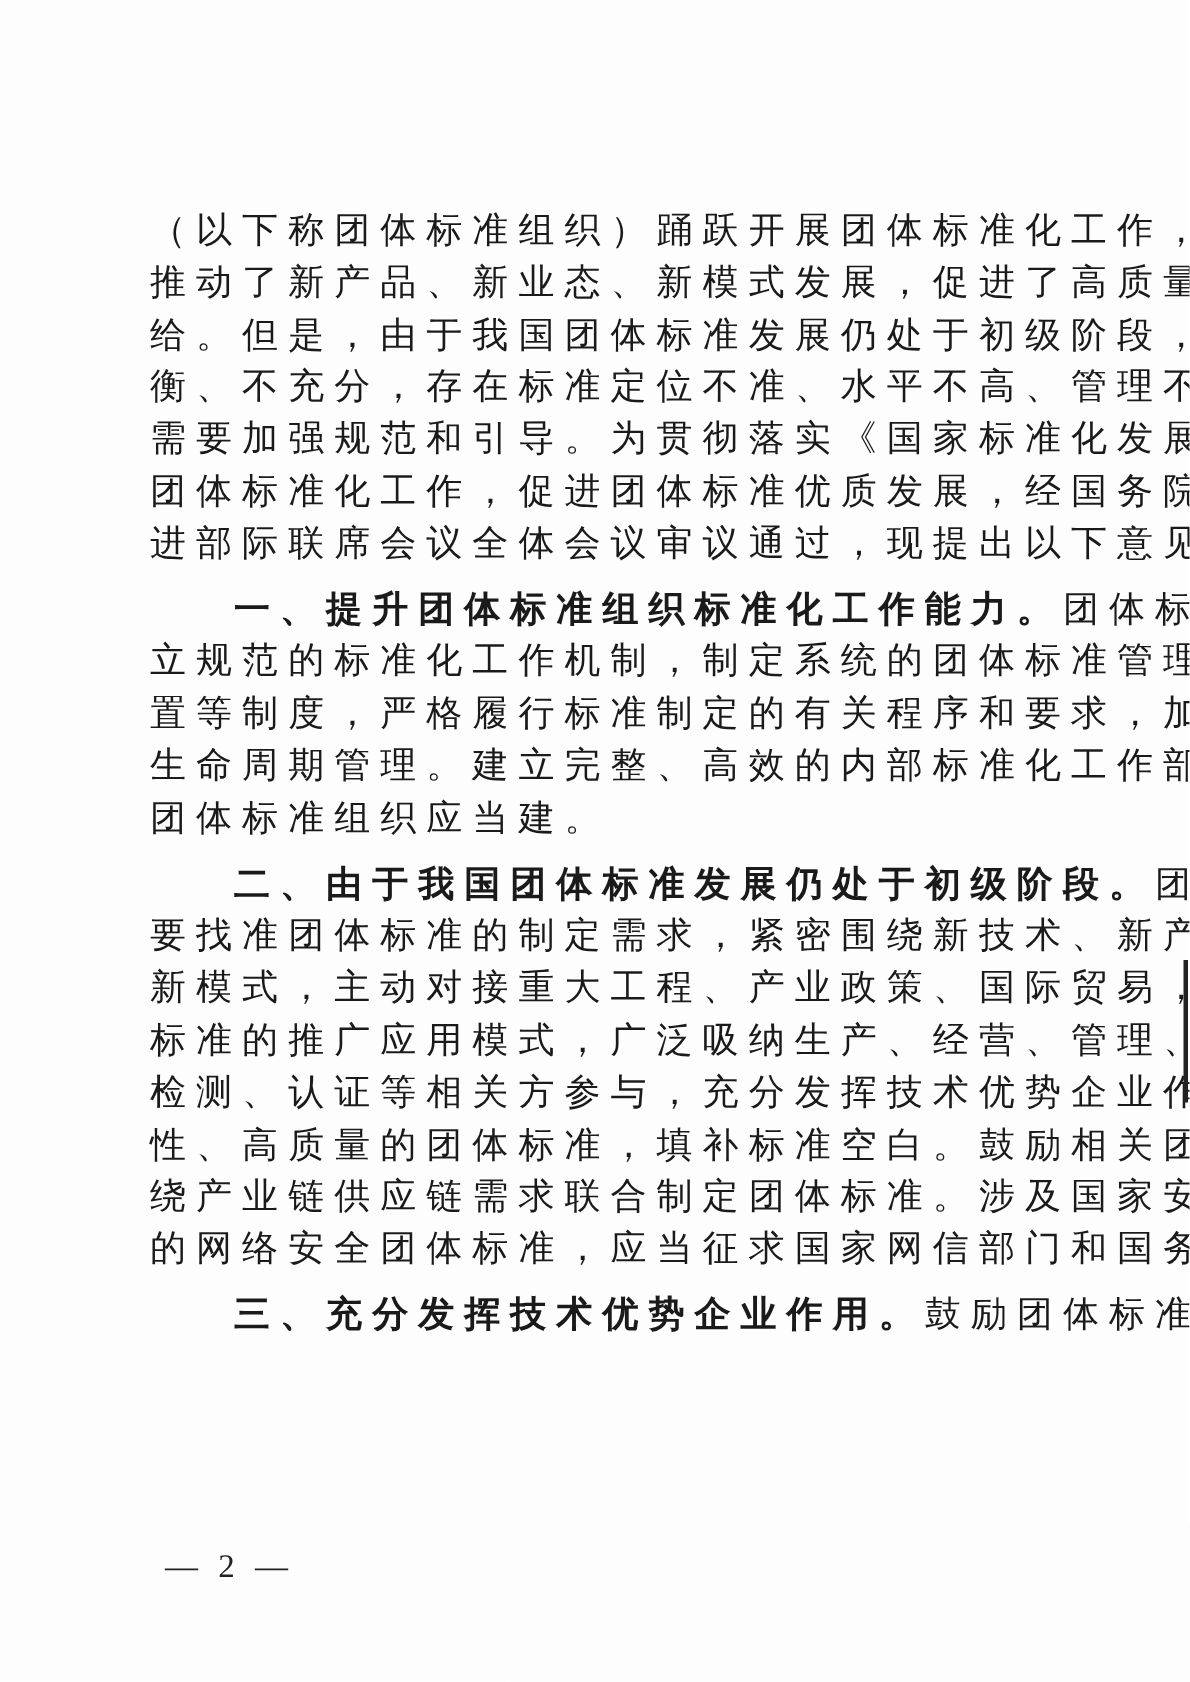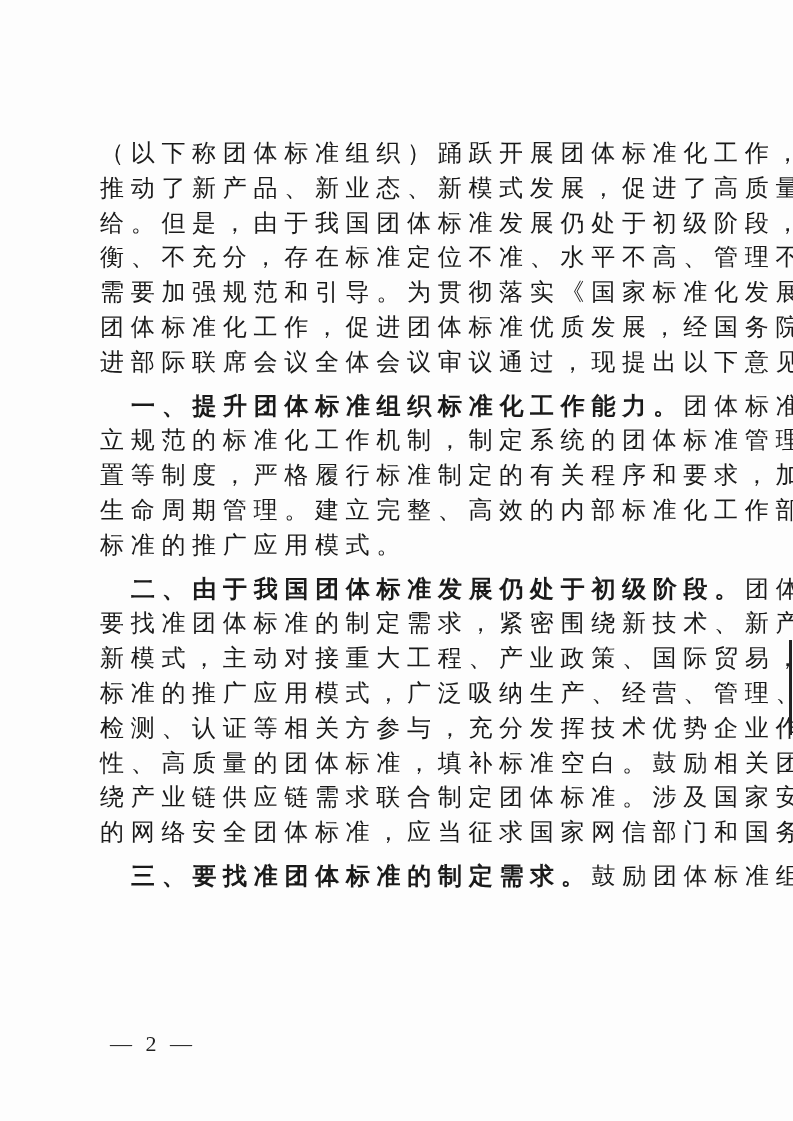--- a/index.html
+++ b/index.html
@@ -37,20 +37,21 @@
     }
     .para-gap {
       height: 9px;
     }
     .indent {
       padding-left: 31px;
     }
     .heading {
       font-weight: bold;
       font-family: "DejaVu Sans", "Liberation Sans", sans-serif;
+      margin-left: 25px;
     }
     .page-number {
       position: absolute;
       left: 110px;
       top: 1031px;
       font-size: 22px;
       letter-spacing: 4px;
       font-family: "Liberation Serif", serif;
       color: #222;
     }
@@ -78,36 +79,36 @@
       <div class="line">团体标准化工作，促进团体标准优质发展，经国务院标准化协调推</div>
       <div class="line">进部际联席会议全体会议审议通过，现提出以下意见。</div>
     </div>
     <div class="para-gap"></div>
 
     <div>
       <div class="line indent"><span class="heading">一、提升团体标准组织标准化工作能力。</span><span>团体标准组织应当建</span></div>
       <div class="line">立规范的标准化工作机制，制定系统的团体标准管理和知识产权处</div>
       <div class="line">置等制度，严格履行标准制定的有关程序和要求，加强团体标准全</div>
       <div class="line">生命周期管理。建立完整、高效的内部标准化工作部门，配备专职</div>
-      <div class="line">标准的推广应用模式。</div>
+      <div class="line">团体标准组织应当建。</div>
     </div>
     <div class="para-gap"></div>
 
     <div>
       <div class="line indent"><span class="heading">二、由于我国团体标准发展仍处于初级阶段。</span><span>团体标准组织</span></div>
       <div class="line">要找准团体标准的制定需求，紧密围绕新技术、新产业、新业态、</div>
       <div class="line">新模式，主动对接重大工程、产业政策、国际贸易，统筹考虑团体</div>
       <div class="line">标准的推广应用模式，广泛吸纳生产、经营、管理、建设、消费、</div>
       <div class="line">检测、认证等相关方参与，充分发挥技术优势企业作用，制定原创</div>
       <div class="line">性、高质量的团体标准，填补标准空白。鼓励相关团体标准组织围</div>
       <div class="line">绕产业链供应链需求联合制定团体标准。涉及国家安全和公共利益</div>
       <div class="line">的网络安全团体标准，应当征求国家网信部门和国务院有关主管部</div>
     </div>
     <div class="para-gap"></div>
 
     <div>
-      <div class="line indent"><span class="heading">三、要找准团体标准的制定需求。</span><span>鼓励团体标准组织建立标准</span></div>
+      <div class="line indent"><span class="heading">三、充分发挥技术优势企业作用。</span><span>鼓励团体标准组织建立标准</span></div>
     </div>
   </div>
 
   <div class="page-number">— 2 —</div>
   <div class="edge-mark"></div>
 </div>
 
 </body></html>

